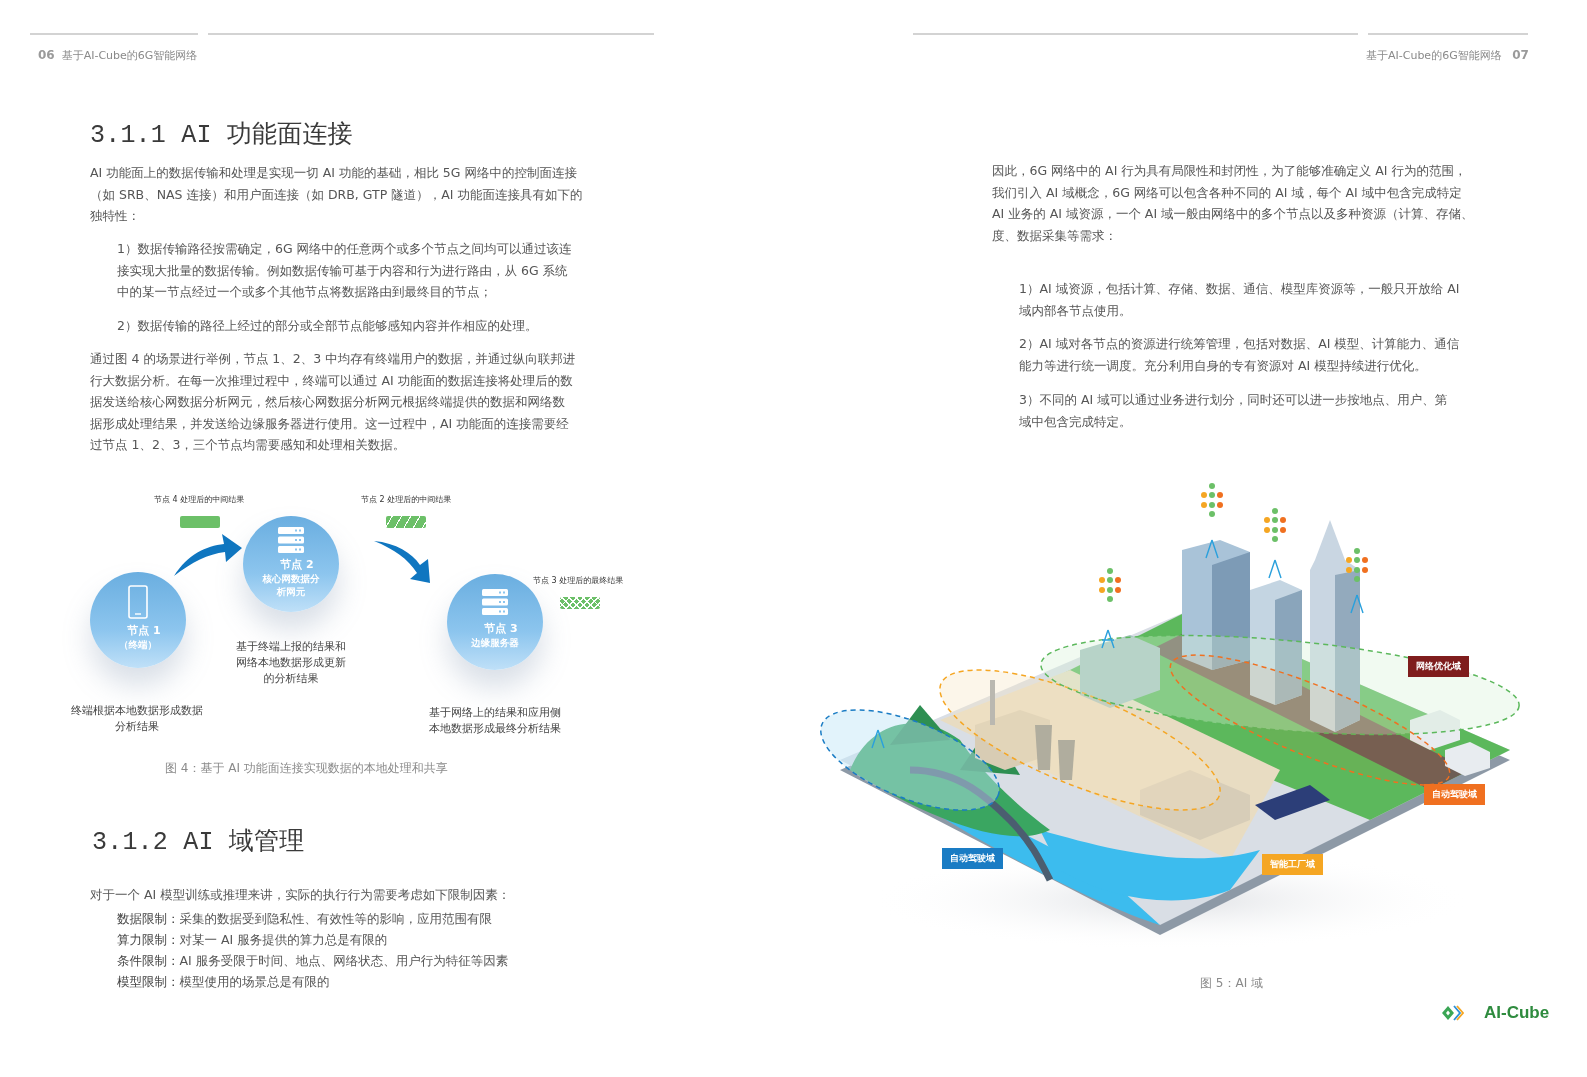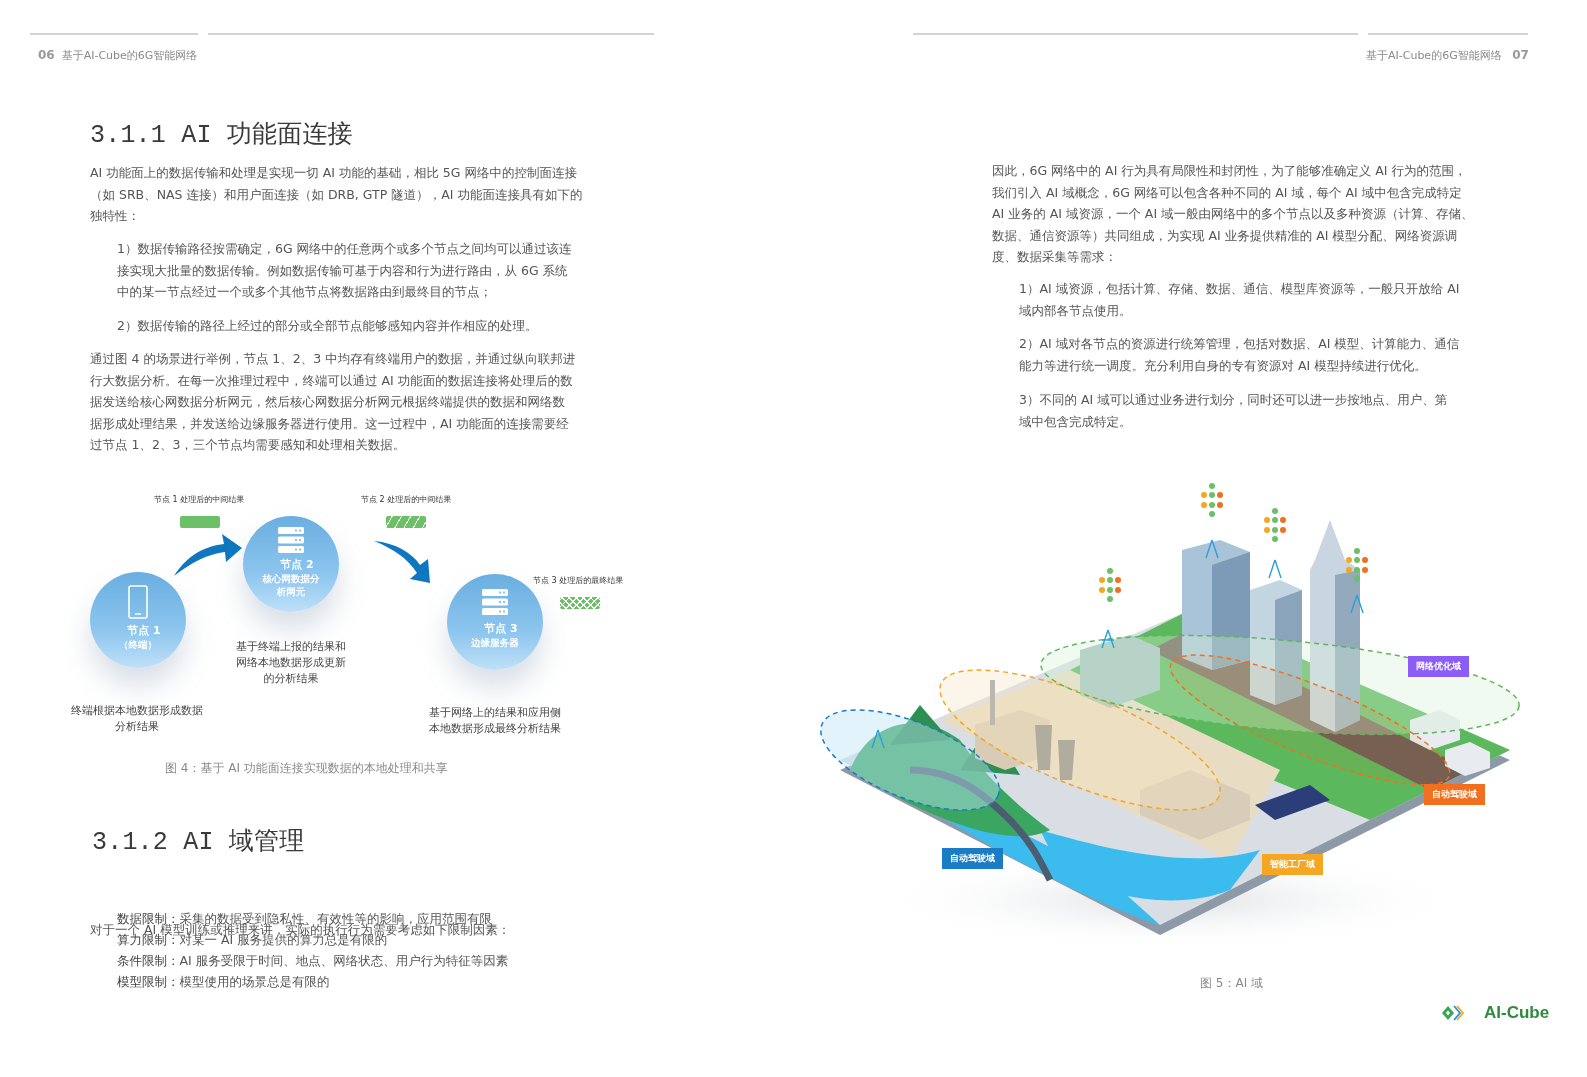--- a/index.html
+++ b/index.html
@@ -59,21 +59,21 @@
 
 <div class="para" style="left:90px; top:348px; width:520px;">
   <div>通过图 4 的场景进行举例，节点 1、2、3 中均存有终端用户的数据，并通过纵向联邦进</div>
   <div>行大数据分析。在每一次推理过程中，终端可以通过 AI 功能面的数据连接将处理后的数</div>
   <div>据发送给核心网数据分析网元，然后核心网数据分析网元根据终端提供的数据和网络数</div>
   <div>据形成处理结果，并发送给边缘服务器进行使用。这一过程中，AI 功能面的连接需要经</div>
   <div>过节点 1、2、3，三个节点均需要感知和处理相关数据。</div>
 </div>
 
 <div>
-  <div class="flabel" style="left:154px; top:494px;">节点 1 处理后的中间结果</div>
+  <div class="flabel" style="left:154px; top:494px;">节点 4 处理后的中间结果</div>
   <div class="chip" style="left:180px; top:516px;"></div>
 
   <div class="flabel" style="left:361px; top:494px;">节点 2 处理后的中间结果</div>
   <div class="chip" style="left:386px; top:516px; background: repeating-linear-gradient(120deg, #6cc068 0 5px, #fff 5px 6px, #6cc068 6px 8px);"></div>
 
   <div class="flabel" style="left:533px; top:575px;">节点 3 处理后的最终结果</div>
   <div class="chip" style="left:560px; top:597px; background:
        repeating-linear-gradient(45deg, transparent 0 4px, #fff 4px 5px),
        repeating-linear-gradient(-45deg, #6cc068 0 4px, #fff 4px 5px);"></div>
 
@@ -136,40 +136,39 @@
   </div>
   <div class="fdesc" style="left:420px; top:705px; width:150px;font-family:Liberation Mono, monospace;">
     <div>基于网络上的结果和应用侧</div>
     <div>本地数据形成最终分析结果</div>
   </div>
 
   <div class="cap" style="left:165px; top:760px;">图 4：基于 AI 功能面连接实现数据的本地处理和共享</div>
 </div>
 
 <h2 style="left:92px; top:824px;">3.1.2 AI 域管理</h2>
-<div class="para" style="left:90px; top:919px; width:520px;">对于一个 AI 模型训练或推理来讲，实际的执行行为需要考虑如下限制因素：</div>
+<div class="para" style="left:90px; top:884px; width:520px;">对于一个 AI 模型训练或推理来讲，实际的执行行为需要考虑如下限制因素：</div>
 <div class="limits" style="left:117px; top:908px; width:490px;">
   <div><span class="k">数据限制：</span><span>采集的数据受到隐私性、有效性等的影响，应用范围有限</span></div>
   <div><span class="k">算力限制：</span><span>对某一 AI 服务提供的算力总是有限的</span></div>
   <div><span class="k">条件限制：</span><span>AI 服务受限于时间、地点、网络状态、用户行为特征等因素</span></div>
   <div><span class="k">模型限制：</span><span>模型使用的场景总是有限的</span></div>
 </div>
 
 <div class="rule" style="left:913px; top:33px; width:445px;"></div>
 <div class="rule" style="left:1368px; top:33px; width:160px;"></div>
 <div class="runhead" style="left:1366px;">
   <span>基于AI-Cube的6G智能网络</span>
   &nbsp;&nbsp;<span class="pg">07</span>
 </div>
 
 <div class="para" style="left:992px; top:160px; width:500px;">
   <div>因此，6G 网络中的 AI 行为具有局限性和封闭性，为了能够准确定义 AI 行为的范围，</div>
   <div>我们引入 AI 域概念，6G 网络可以包含各种不同的 AI 域，每个 AI 域中包含完成特定</div>
   <div>AI 业务的 AI 域资源，一个 AI 域一般由网络中的多个节点以及多种资源（计算、存储、</div>
-  <div>数据、通信资源等）共同组成，为实现 AI 业务提供精准的 AI 模型分配、网络资源调</div>
   <div>度、数据采集等需求：</div>
 </div>
 
 <div class="item" style="left:1019px; top:278px; width:470px;">
   <div>1）AI 域资源，包括计算、存储、数据、通信、模型库资源等，一般只开放给 AI</div>
   <div>域内部各节点使用。</div>
 </div>
 <div class="item" style="left:1019px; top:333px; width:470px;">
   <div>2）AI 域对各节点的资源进行统筹管理，包括对数据、AI 模型、计算能力、通信</div>
   <div>能力等进行统一调度。充分利用自身的专有资源对 AI 模型持续进行优化。</div>
@@ -287,21 +286,21 @@
 
     <g stroke="#2aa0dc" stroke-width="1.4" fill="none">
       <path d="M298 160 L292 178 M298 160 L304 178 M292 170 L304 170"></path>
       <path d="M402 70 L396 88 M402 70 L408 88"></path>
       <path d="M465 90 L459 108 M465 90 L471 108"></path>
       <path d="M547 125 L541 143 M547 125 L553 143"></path>
       <path d="M68 260 L62 278 M68 260 L74 278"></path>
     </g>
   </svg>
 
-  <div class="dom-tag" style="left:598px; top:186px; background:#8b5cf6;">网络优化域</div>
+  <div class="dom-tag" style="left:598px; top:186px; background:#7f1d1d;">网络优化域</div>
   <div class="dom-tag" style="left:614px; top:314px; background:#f07020;">自动驾驶域</div>
   <div class="dom-tag" style="left:132px; top:378px; background:#1a7cc4;">自动驾驶域</div>
   <div class="dom-tag" style="left:452px; top:384px; background:#f5a623;">智能工厂域</div>
 </div>
 
 <div class="cap" style="left:1200px; top:975px;">图 5：AI 域</div>
 
 <div class="logo">
   <svg width="24" height="20" viewBox="0 0 24 20">
     <path d="M2 10 L8 3 L14 10 L8 17 Z" fill="#3aa655"></path>

